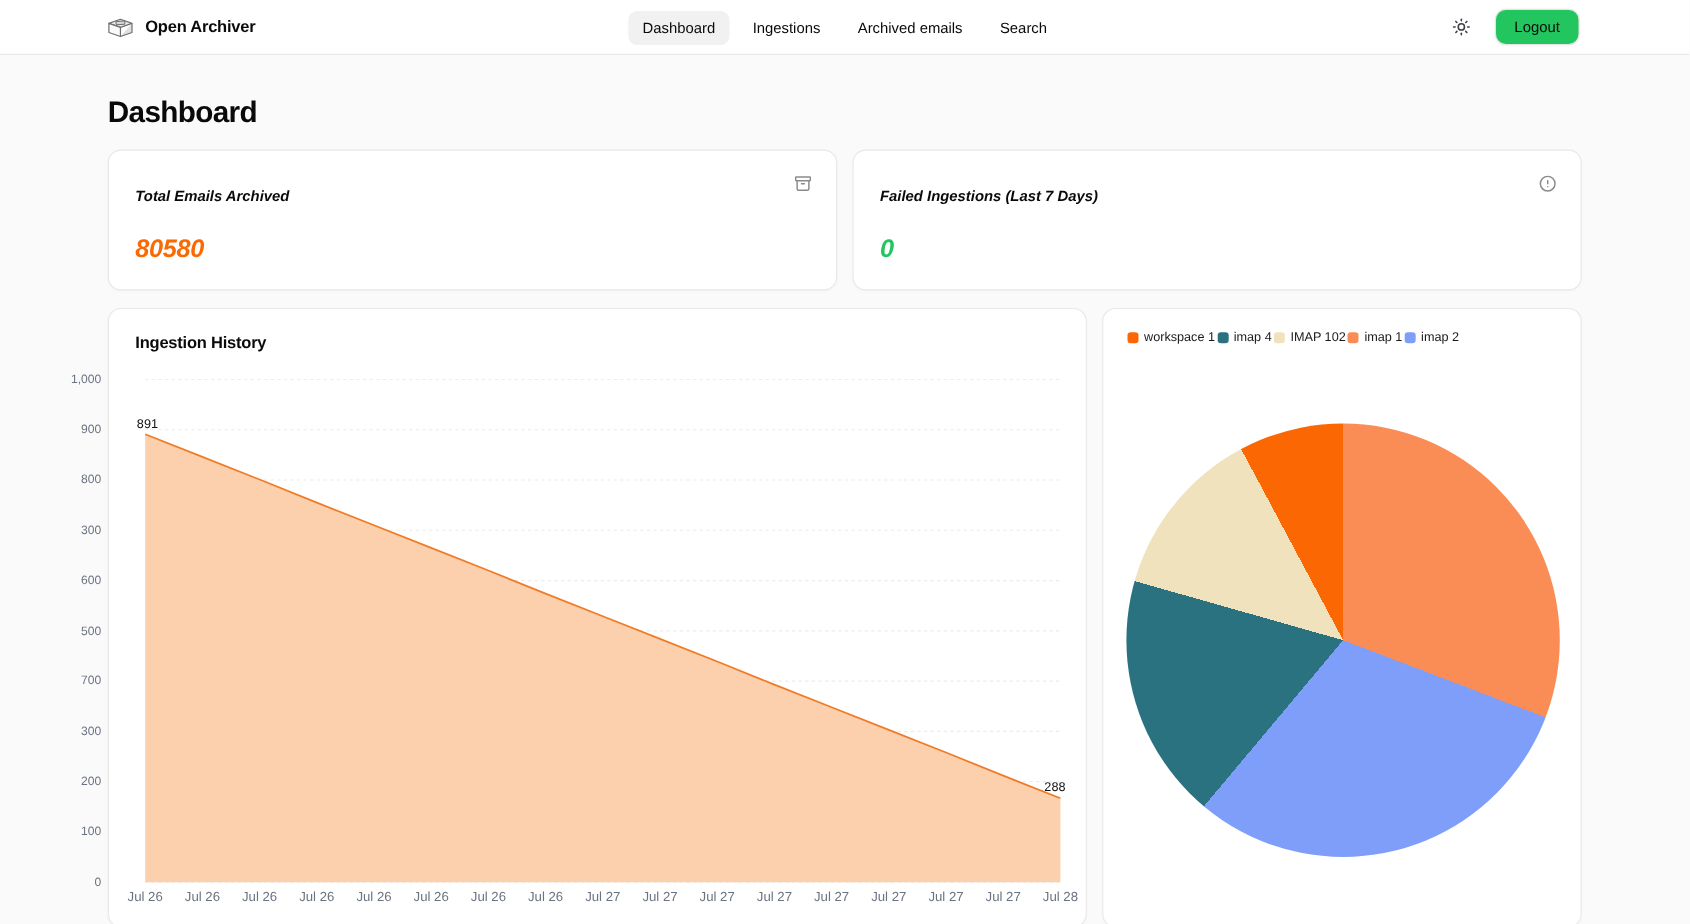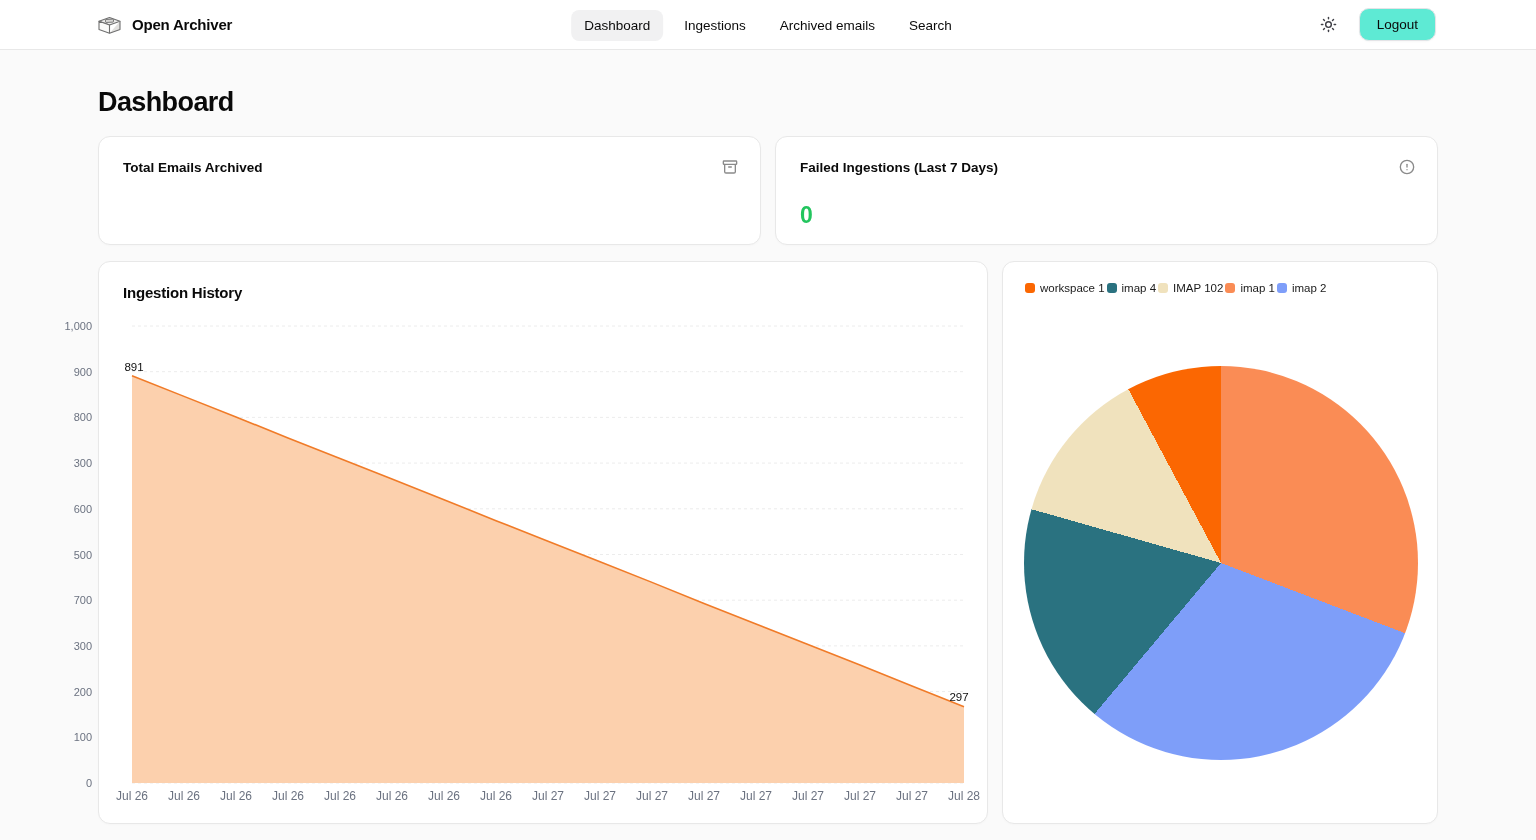--- a/index.html
+++ b/index.html
@@ -23,32 +23,32 @@
     height:50px; display:flex; align-items:center; gap:8px;
   }
   .nav-item {
     font-size:13.5px; color:#0a0a0a; padding:8px 13px; border-radius:8px;
     cursor:pointer; white-space:nowrap;
   }
   .nav-item.active { background:#f1f1f2; }
   .top-right { display:flex; align-items:center; gap:22px; }
   .icon-btn { display:flex; align-items:center; justify-content:center; color:#3f3f46; cursor:pointer; }
   .logout-btn {
-    background:#5eead4; border:1px solid #e4e4e7; border-radius:10px;
+    background:#22c55e; border:1px solid #e4e4e7; border-radius:10px;
     font-size:13.5px; padding:8px 17px; cursor:pointer; color:#0a0a0a;
     font-family:inherit; box-shadow:0 1px 2px rgba(0,0,0,0.03);
   }
   
   .container { width:1340px; margin:0 auto; }
   .page-title { font-size:27px; font-weight:bold; letter-spacing:-0.6px; margin-top:37px; }
   
   .stats-row { display:flex; gap:14px; margin-top:18px; }
   .stat-card {
-    flex:1; height:109px; background:#fff; border:1px solid #e8e8e8; border-radius:12px;
-    padding:23px 24px; position:relative; box-shadow:0 1px 2px rgba(0,0,0,0.02);
+    flex:1; height:128px; background:#fff; border:1px solid #e8e8e8; border-radius:12px;
+    padding:34px 24px; position:relative; box-shadow:0 1px 2px rgba(0,0,0,0.02);font-style:italic;
   }
   .stat-label { font-size:13.5px; font-weight:600; }
   .stat-icon { position:absolute; right:22px; top:22px; color:#8a8a8a; }
   .stat-value { font-size:23px; font-weight:bold; margin-top:27px; letter-spacing:-0.3px; }
   
   .charts-row { display:flex; gap:14px; margin-top:16px; }
   .chart-card {
     background:#fff; border:1px solid #e8e8e8; border-radius:12px;
     position:relative; height:563px; box-shadow:0 1px 2px rgba(0,0,0,0.02);
   }
@@ -131,20 +131,21 @@
   <div class="stats-row">
     <section class="stat-card">
       <div class="stat-label">Total Emails Archived</div>
       <span class="stat-icon">
         <svg width="16" height="16" viewBox="0 0 24 24" fill="none" stroke="currentColor" stroke-width="2" stroke-linecap="round" stroke-linejoin="round">
           <rect x="2" y="3" width="20" height="5" rx="1"></rect>
             <path d="M4 8v11a2 2 0 0 0 2 2h12a2 2 0 0 0 2-2V8"></path>
             <path d="M10 12h4"></path>
         </svg>
       </span>
+      <div class="stat-value" style="color: rgb(250, 106, 2);">80580</div>
     </section>
 
 
     <section class="stat-card">
       <div class="stat-label">Failed Ingestions (Last 7 Days)</div>
       <span class="stat-icon">
         <svg width="16" height="16" viewBox="0 0 24 24" fill="none" stroke="currentColor" stroke-width="2" stroke-linecap="round">
           <circle cx="12" cy="12" r="10"></circle>
             <line x1="12" x2="12" y1="8" y2="12"></line>
             <line x1="12" x2="12.01" y1="16" y2="16"></line>
@@ -181,21 +182,21 @@
             <line x1="0" x2="832" y1="228.5" y2="228.5" stroke="#ececec" stroke-dasharray="3 3"></line>
             <line x1="0" x2="832" y1="182.8" y2="182.8" stroke="#ececec" stroke-dasharray="3 3"></line>
             <line x1="0" x2="832" y1="137.10000000000002" y2="137.10000000000002" stroke="#ececec" stroke-dasharray="3 3"></line>
             <line x1="0" x2="832" y1="91.39999999999998" y2="91.39999999999998" stroke="#ececec" stroke-dasharray="3 3"></line>
             <line x1="0" x2="832" y1="45.69999999999999" y2="45.69999999999999" stroke="#ececec" stroke-dasharray="3 3"></line>
             <line x1="0" x2="832" y1="0" y2="0" stroke="#ececec" stroke-dasharray="3 3"></line>
             <polygon points="0,49.812999999999995 52,70.37800000000001 104,90.94299999999998 156,111.965 208,132.53000000000003 260,153.09499999999997 312,173.66 364,194.68200000000002 416,215.24699999999999 468,235.812 520,256.37699999999995 572,277.399 624,297.964 676,318.52900000000005 728,339.094 780,360.11600000000004 832,380.681 832,457 0,457" fill="#fcd0ad"></polygon>
             <polyline points="0,49.812999999999995 52,70.37800000000001 104,90.94299999999998 156,111.965 208,132.53000000000003 260,153.09499999999997 312,173.66 364,194.68200000000002 416,215.24699999999999 468,235.812 520,256.37699999999995 572,277.399 624,297.964 676,318.52900000000005 728,339.094 780,360.11600000000004 832,380.681" fill="none" stroke="#f07b28" stroke-width="1.6"></polyline>
           </svg>
         <span class="point-label" id="first-label" style="left: 2px; top: 48.813px;">891</span>
-        <span class="point-label" id="last-label" style="left: 827px; top: 378.681px;">297</span>
+        <span class="point-label" id="last-label" style="left: 827px; top: 378.681px;">288</span>
       </div>
       <div class="xlabels" id="xlabels">
           <span style="left: 0px;">Jul 26</span>
           <span style="left: 52px;">Jul 26</span>
           <span style="left: 104px;">Jul 26</span>
           <span style="left: 156px;">Jul 26</span>
           <span style="left: 208px;">Jul 26</span>
           <span style="left: 260px;">Jul 26</span>
           <span style="left: 312px;">Jul 26</span>
           <span style="left: 364px;">Jul 26</span>

